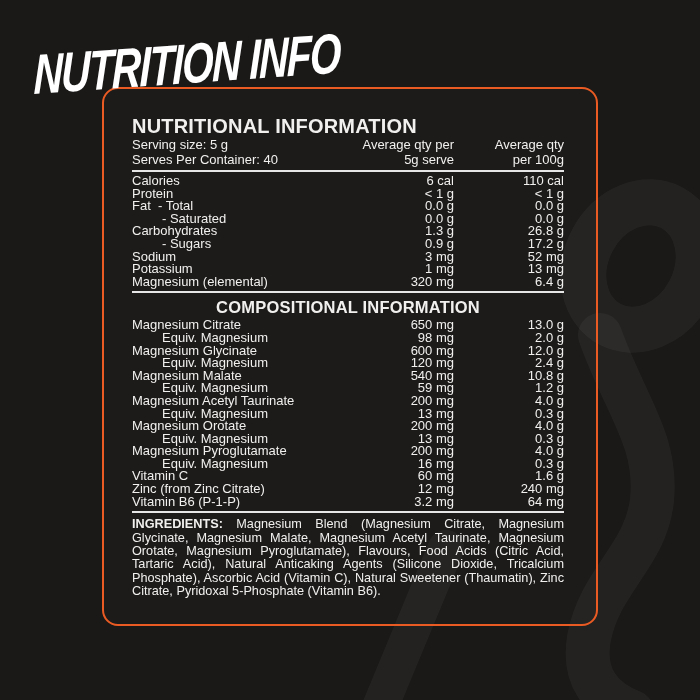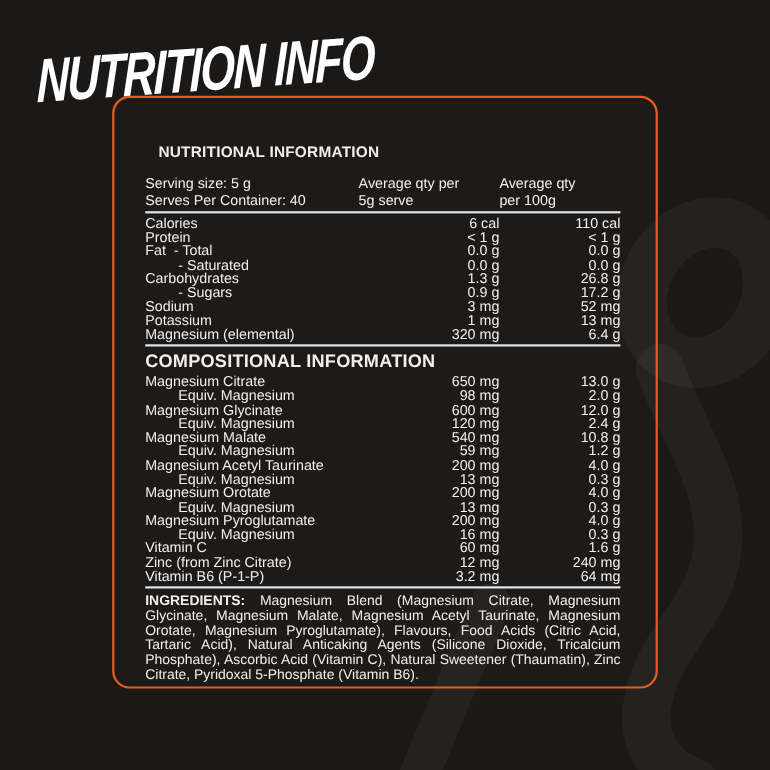--- a/index.html
+++ b/index.html
@@ -28,28 +28,28 @@
     position:absolute; left:102px; top:87px; width:496px; height:539px;
     z-index:1;
     border:2px solid var(--accent);
     border-radius:16px;
     background: rgba(255,255,255,0.012);
     padding:27px 32px 0 28px;
     color:var(--text);
   }
 
   .sec-heading {
-    margin:12px; font-weight:bold; font-size:14px; line-height:20px;
+    margin:0; font-weight:bold; font-size:20px; line-height:20px;
     letter-spacing:0.2px;
   }
-  .sec-heading.comp { font-size:16.5px; line-height:19px; margin:5px 0 2px; }
+  .sec-heading.comp { font-size:16.5px; line-height:19px; margin:5px 0 2px;text-align:center; }
 
   .tbl-header { display:flex; font-size:13px; line-height:14.5px; margin-top:2px; }
   .serving-block { flex:1; }
-  .colhead { white-space:nowrap; }
+  .colhead { text-align:right; white-space:nowrap; }
   .colhead.w1 { width:128px; }
   .colhead.w2 { width:110px; }
 
   .sep { border:none; border-top:2px solid #e6e6e6; margin:3px 0; }
 
   .row { display:flex; font-size:13px; line-height:12.6px; }
   .row .lbl { flex:1; white-space:pre-wrap; }
   .row.indent .lbl { padding-left:30px; }
   .row .note { font-size:13px; }
   .row .c1 { width:128px; text-align:right; white-space:nowrap; }

